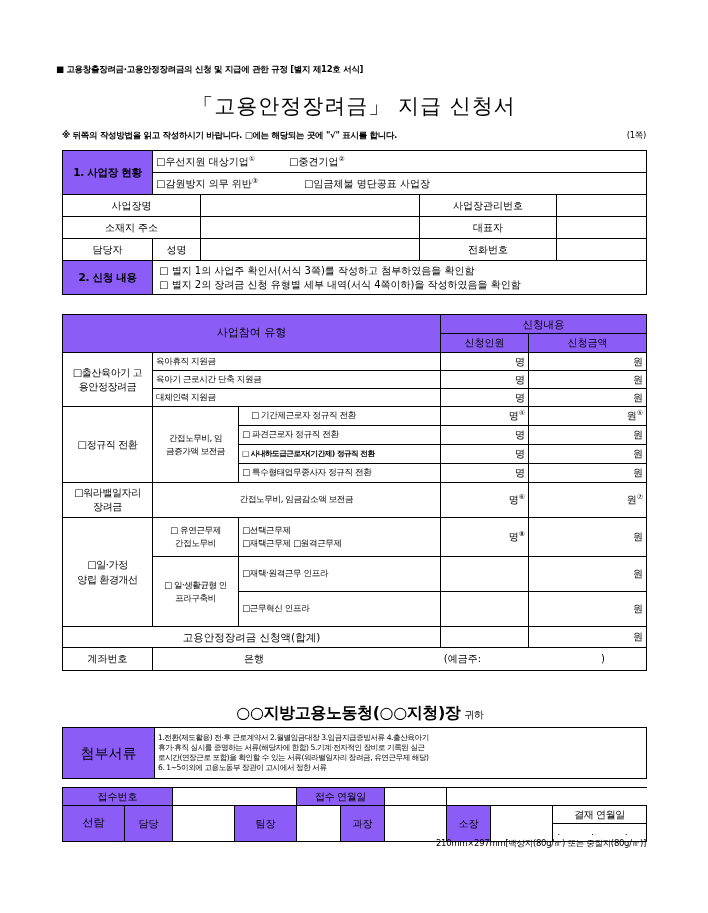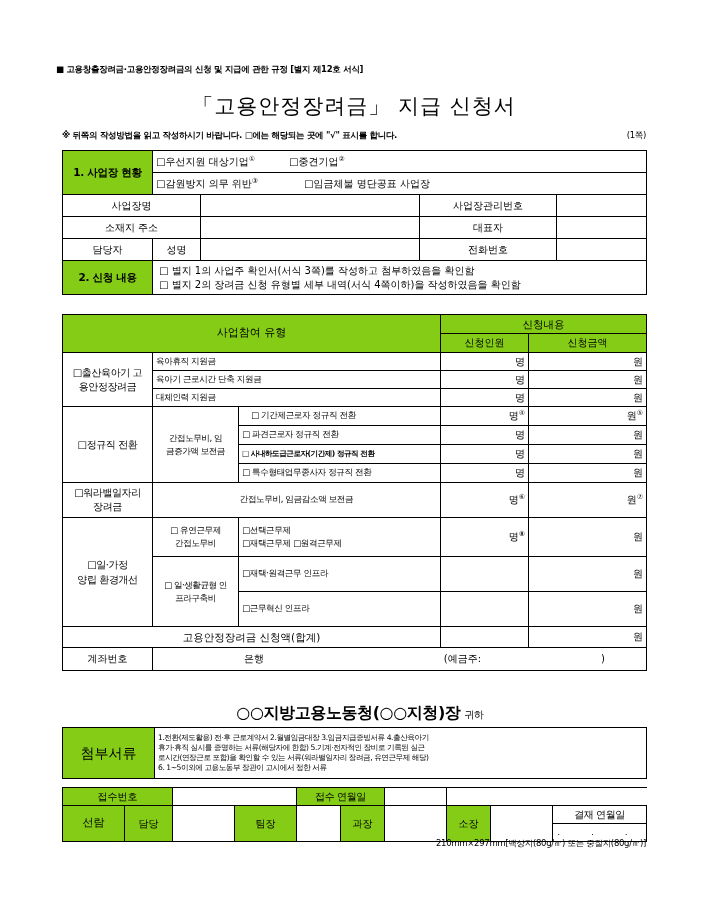--- a/index.html
+++ b/index.html
@@ -63,21 +63,21 @@
     table-layout: fixed;
     font-size: 10px;
   }
   .tbl td {
     border: 0.8px solid #000;
     padding: 1px 3px;
     vertical-align: middle;
     line-height: 1.35;
     word-break: keep-all;
   }
-  .hd { background: #84cc16; text-align: center; }
+  .hd { background: #8b5cf6; text-align: center; }
   .ctr { text-align: center; }
   .lft { text-align: left; }
   .rgt { text-align: right; }
   .b { font-weight: bold; }
   .thick-top { border-top: 1.6px solid #000 !important; }
   .thick-bot { border-bottom: 1.6px solid #000 !important; }
   .dashed-bot { border-bottom: 1px dotted #999 !important; }
   .nopad { padding: 0; }
   .sm { font-size: 8.6px; letter-spacing: -0.4px; }
   .xsm { font-size: 7.6px; letter-spacing: -0.5px; }

